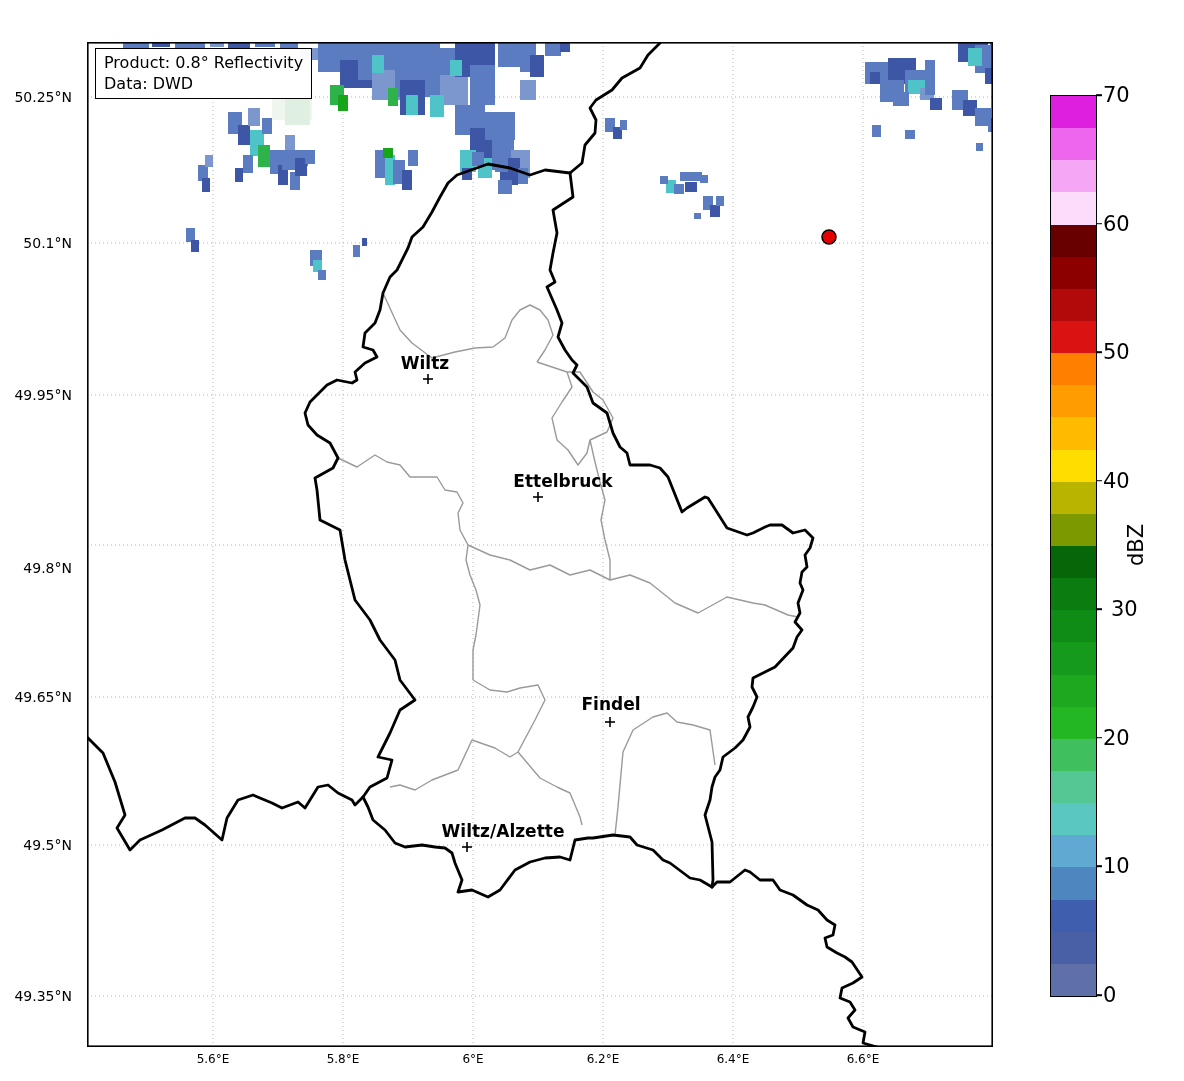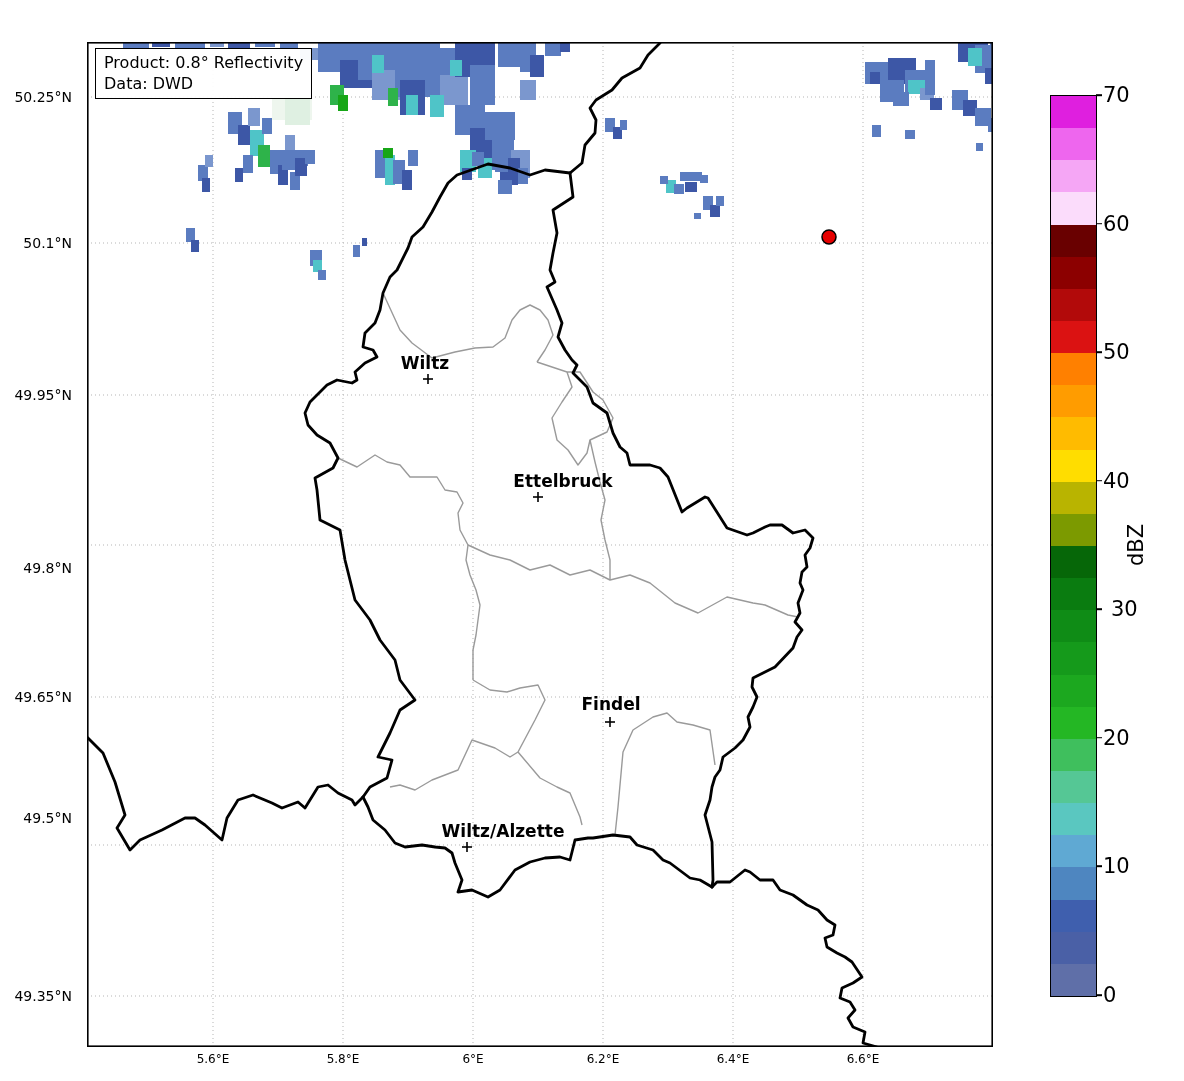--- a/index.html
+++ b/index.html
@@ -229,21 +229,21 @@
       <div class="seg" style="background: rgb(63, 95, 174);"></div>
       <div class="seg" style="background: rgb(74, 96, 166);"></div>
       <div class="seg" style="background: rgb(95, 111, 168);"></div>
     </div>
   <div id="cblabel">dBZ</div>
 <div class="ytick" style="top: 97px;">50.25°N</div>
     <div class="ytick" style="top: 243px;">50.1°N</div>
     <div class="ytick" style="top: 395px;">49.95°N</div>
     <div class="ytick" style="top: 568px;">49.8°N</div>
     <div class="ytick" style="top: 697px;">49.65°N</div>
-    <div class="ytick" style="top: 818px; text-align: right;">49.5°N</div>
+    <div class="ytick" style="top: 845px; text-align: right;">49.5°N</div>
     <div class="ytick" style="top: 996px;">49.35°N</div>
     <div class="xtick" style="left: 213px;">5.6°E</div>
     <div class="xtick" style="left: 343px;">5.8°E</div>
     <div class="xtick" style="left: 473px;">6°E</div>
     <div class="xtick" style="left: 603px;">6.2°E</div>
     <div class="xtick" style="left: 733px;">6.4°E</div>
     <div class="xtick" style="left: 863px;">6.6°E</div>
     <div class="cbtickmark" style="top: 95px;"></div>
     <div class="cbtick" style="top: 95px;">70</div>
     <div class="cbtickmark" style="top: 223.571px;"></div>

